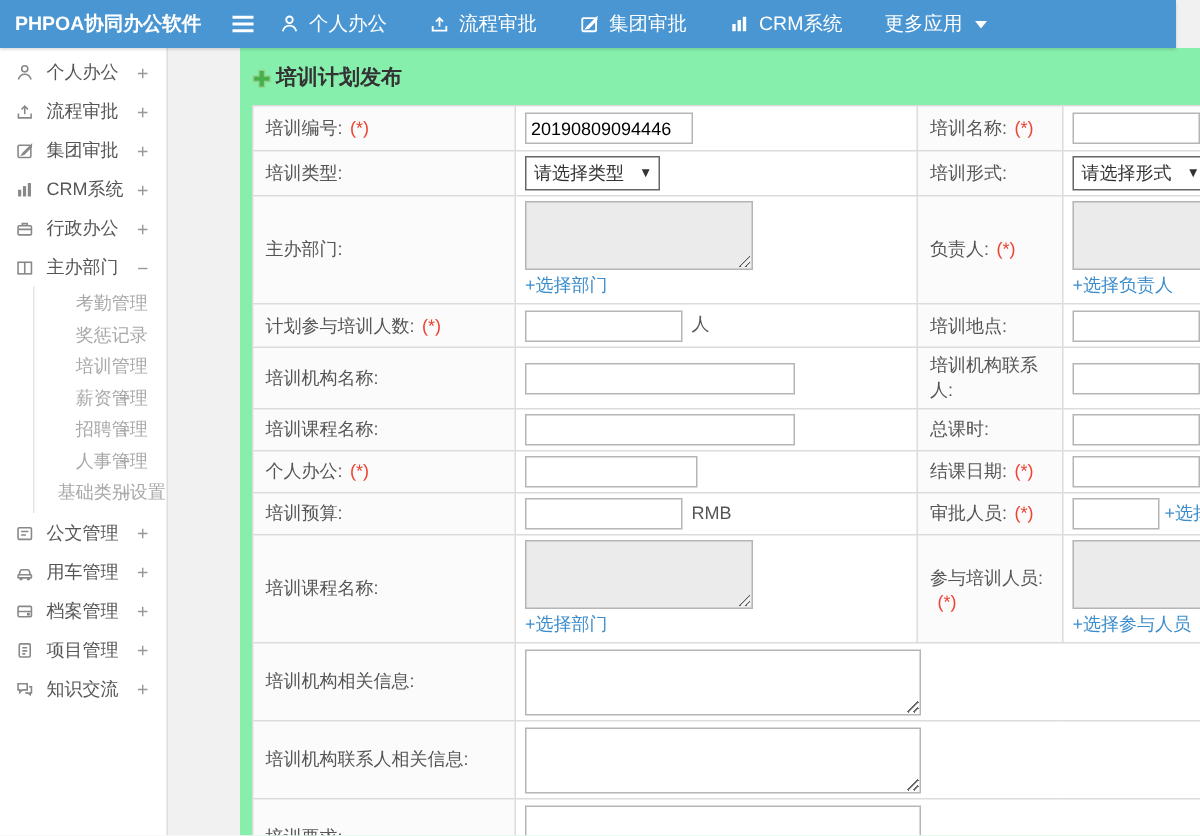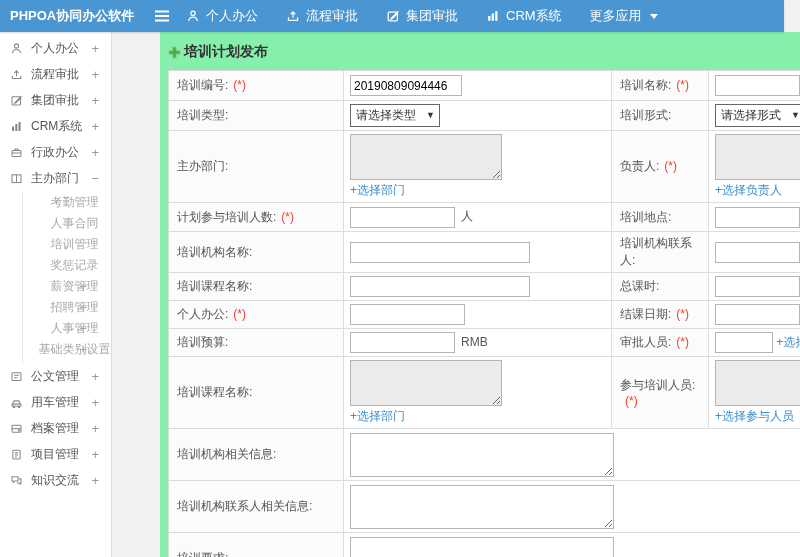--- a/index.html
+++ b/index.html
@@ -177,27 +177,24 @@
         </svg>
     </span>
     <span class="txt">主办部门</span>
     <span class="plus">−</span>
   </div>
   <div class="subs">
     <div class="sub-item">
       <span>考勤管理</span>
     </div>
     <div class="sub-item">
-      <span>人事合同</span>
+      <span>奖惩记录</span>
     </div>
     <div class="sub-item">
       <span>培训管理</span>
-    </div>
-    <div class="sub-item">
-      <span>奖惩记录</span>
     </div>
     <div class="sub-item">
       <span>薪资管理</span>
       <span class="plus">+</span>
     </div>
     <div class="sub-item">
       <span>招聘管理</span>
       <span class="plus">+</span>
     </div>
     <div class="sub-item">

